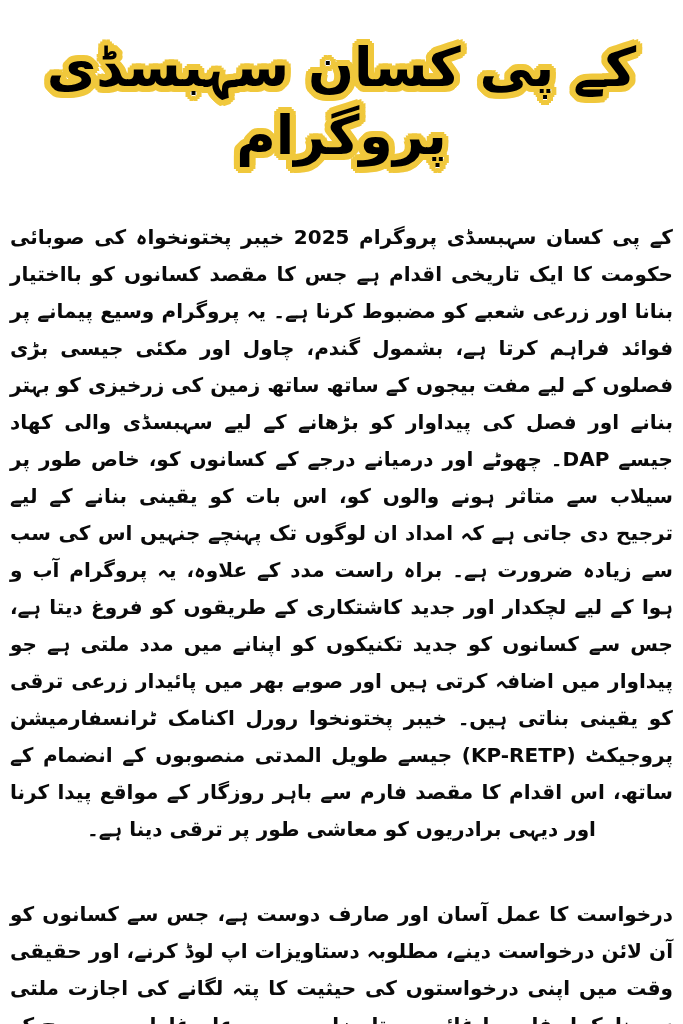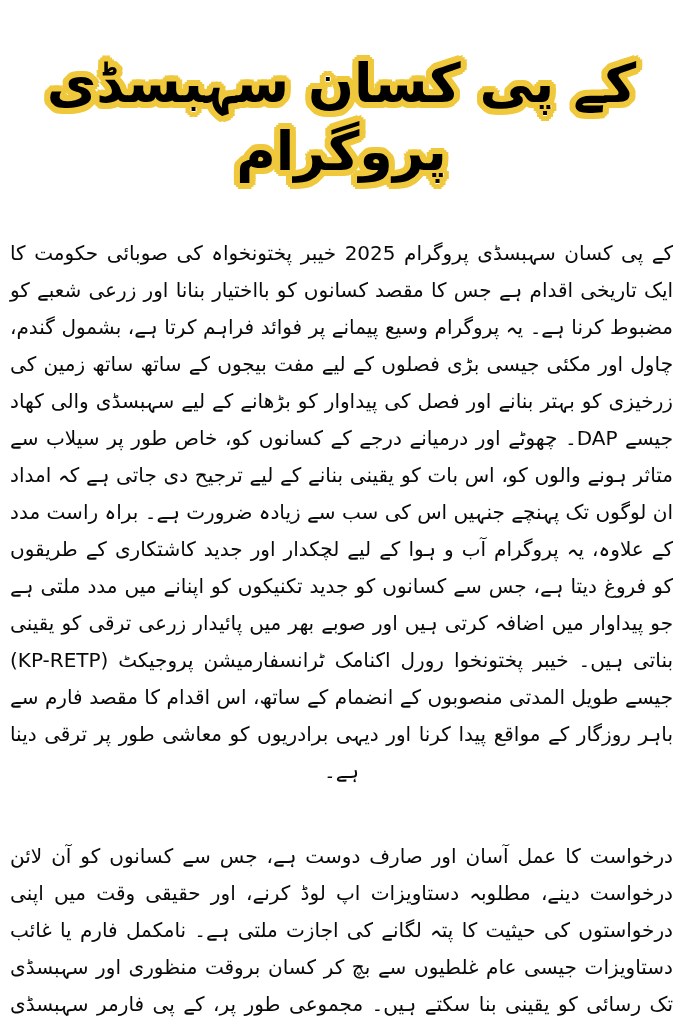--- a/index.html
+++ b/index.html
@@ -15,21 +15,21 @@
   }
   .page {
     width: 683px;
     height: 1024px;
     direction: rtl;
     box-sizing: border-box;
   }
   
   .title {
     margin: 0;
-    padding: 50px 6px 44px 6px;
+    padding: 34px 6px 44px 6px;
     text-align: center;
     font-weight: bold;
     font-size: 54px;
     line-height: 1.25;
     color: var(--title-fill, #000000);
     letter-spacing: 0px;
     text-shadow:
       0 -5px 0 var(--title-outline, #f0c83c),
       0  5px 0 var(--title-outline, #f0c83c),
      -5px 0 0 var(--title-outline, #f0c83c),
@@ -52,20 +52,21 @@
   }
   .para {
     margin: 0;
     font-size: 20px;
     line-height: 37px;
     color: #0a0a0a;
     text-align: justify;
     text-align-last: center;
     direction: rtl;
     unicode-bidi: embed;
+    font-weight: bold;
   }
   .para + .para {
     margin-top: 48px;
   }
 </style>
 </head>
 <body>
 
 <div class="page">
   <h1 class="title">کے پی کسان سہبسڈی پروگرام</h1>

